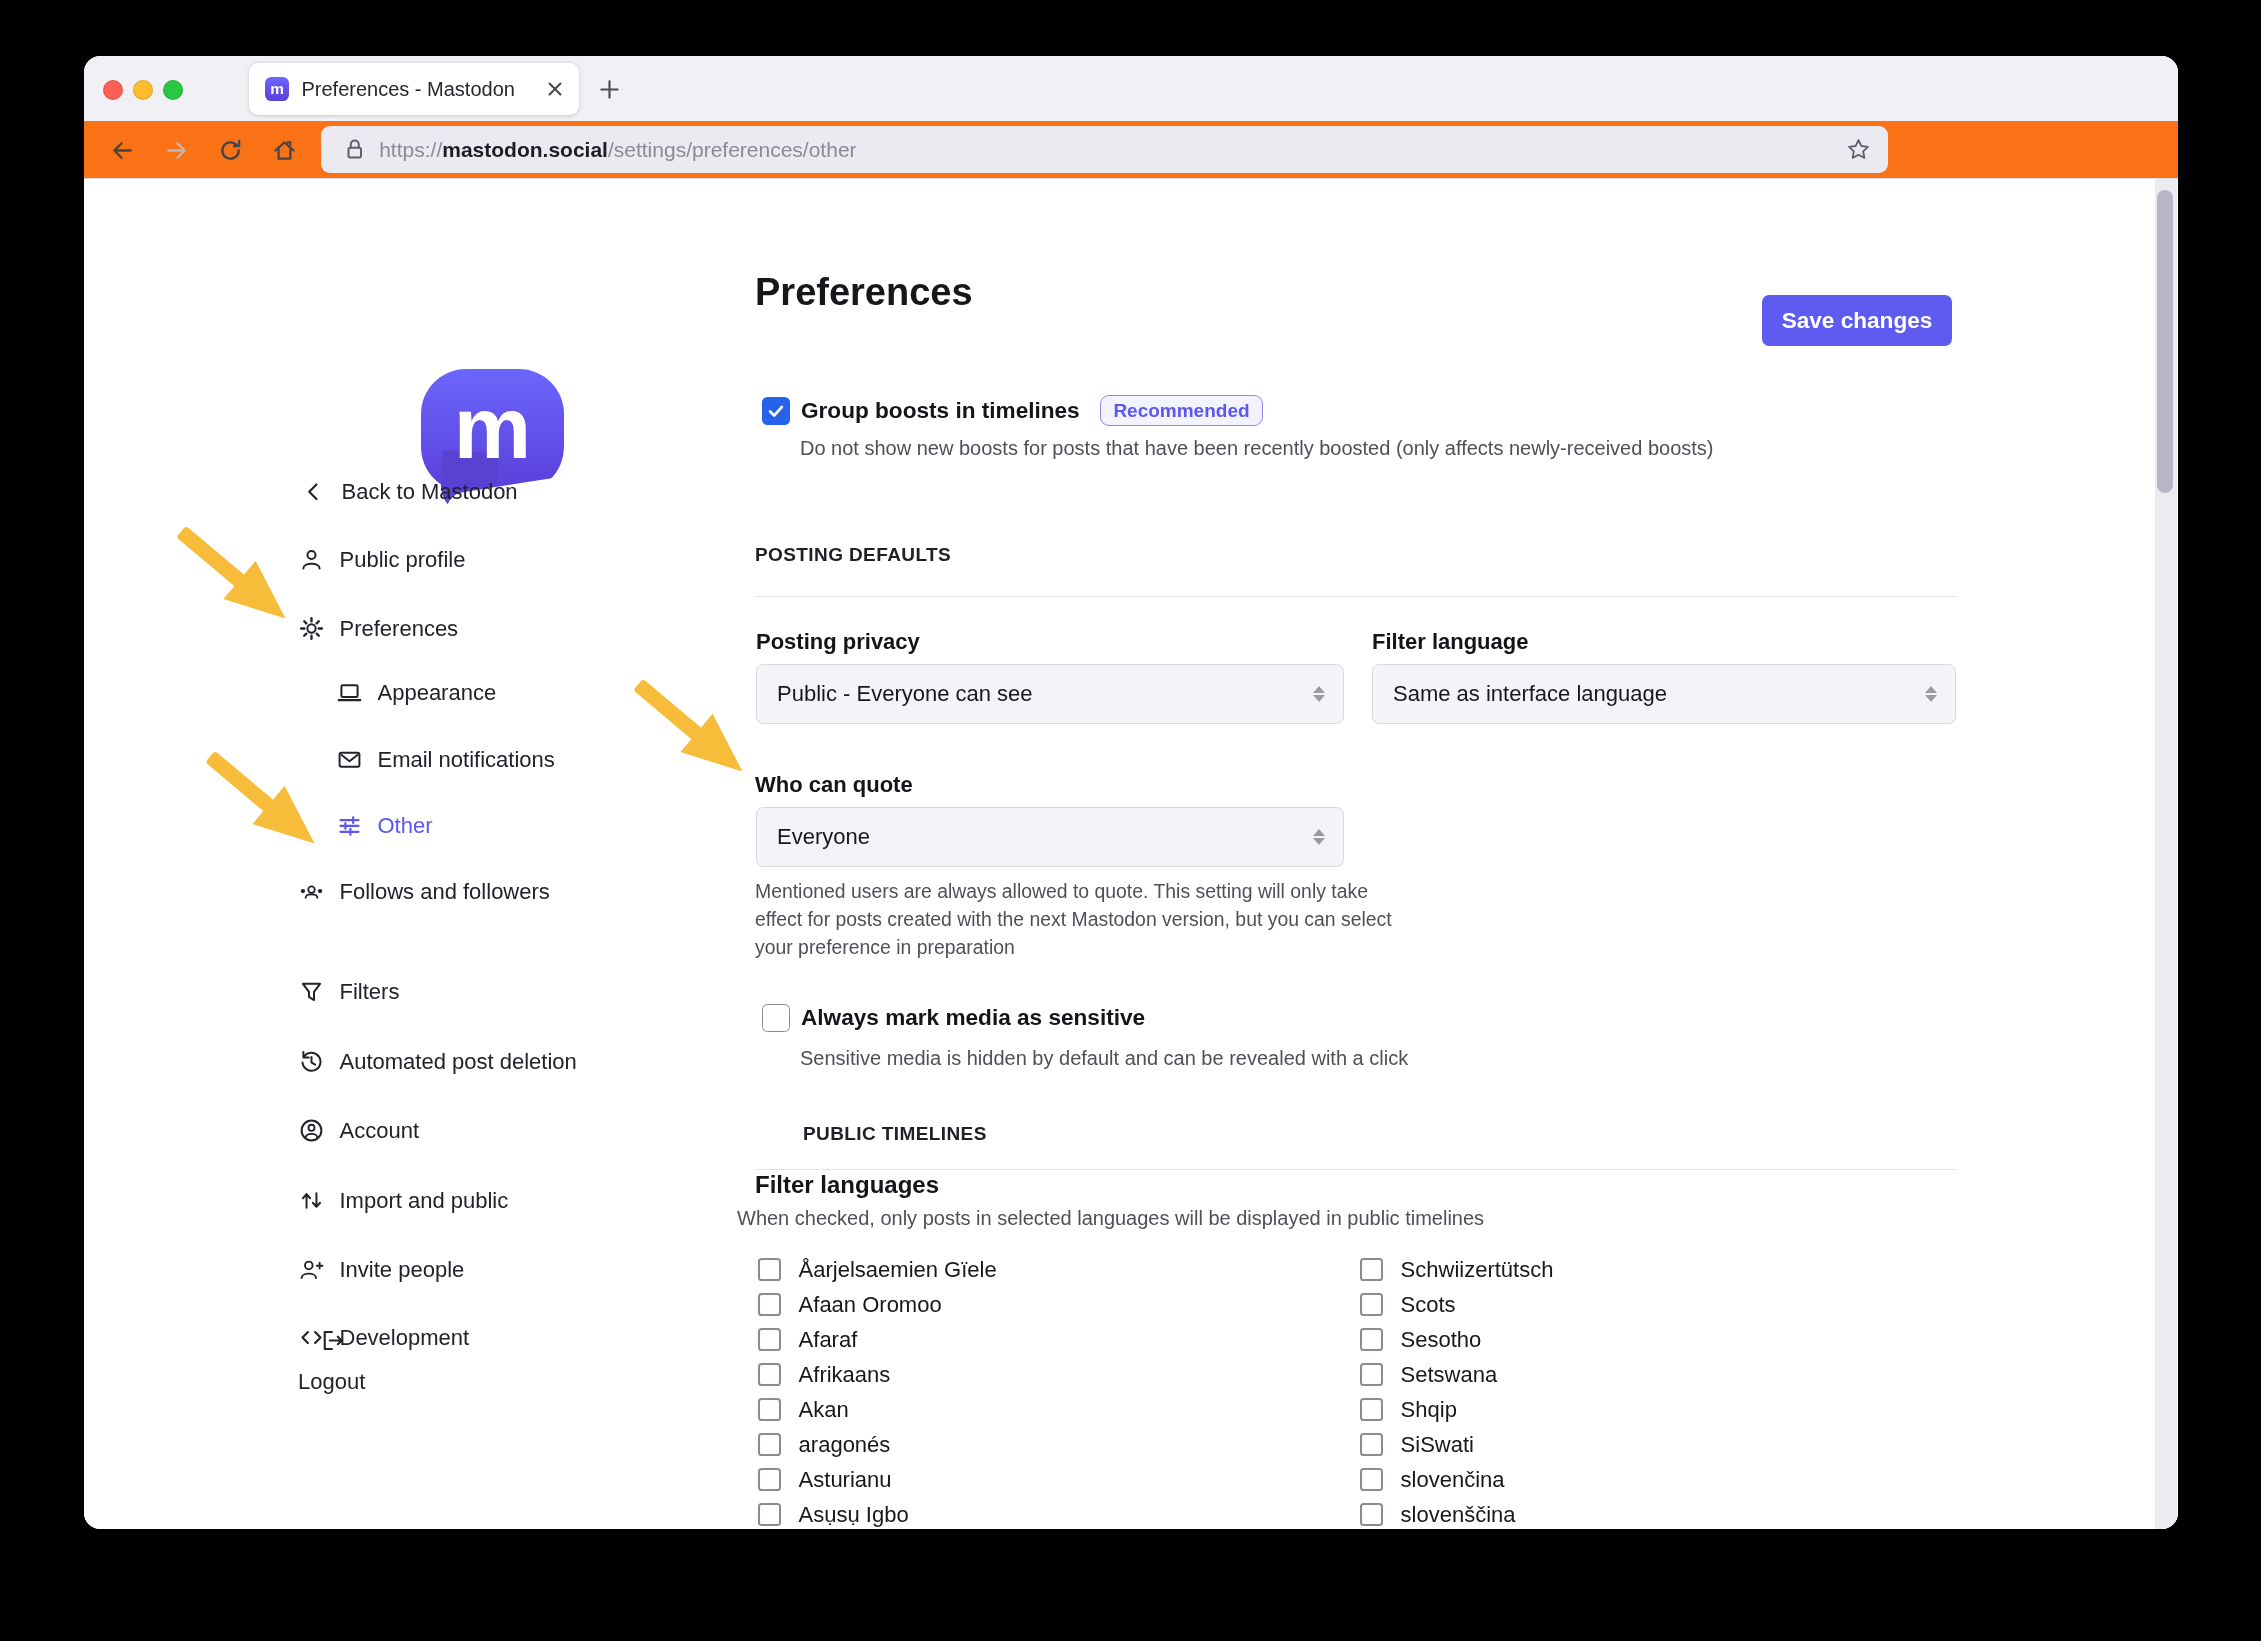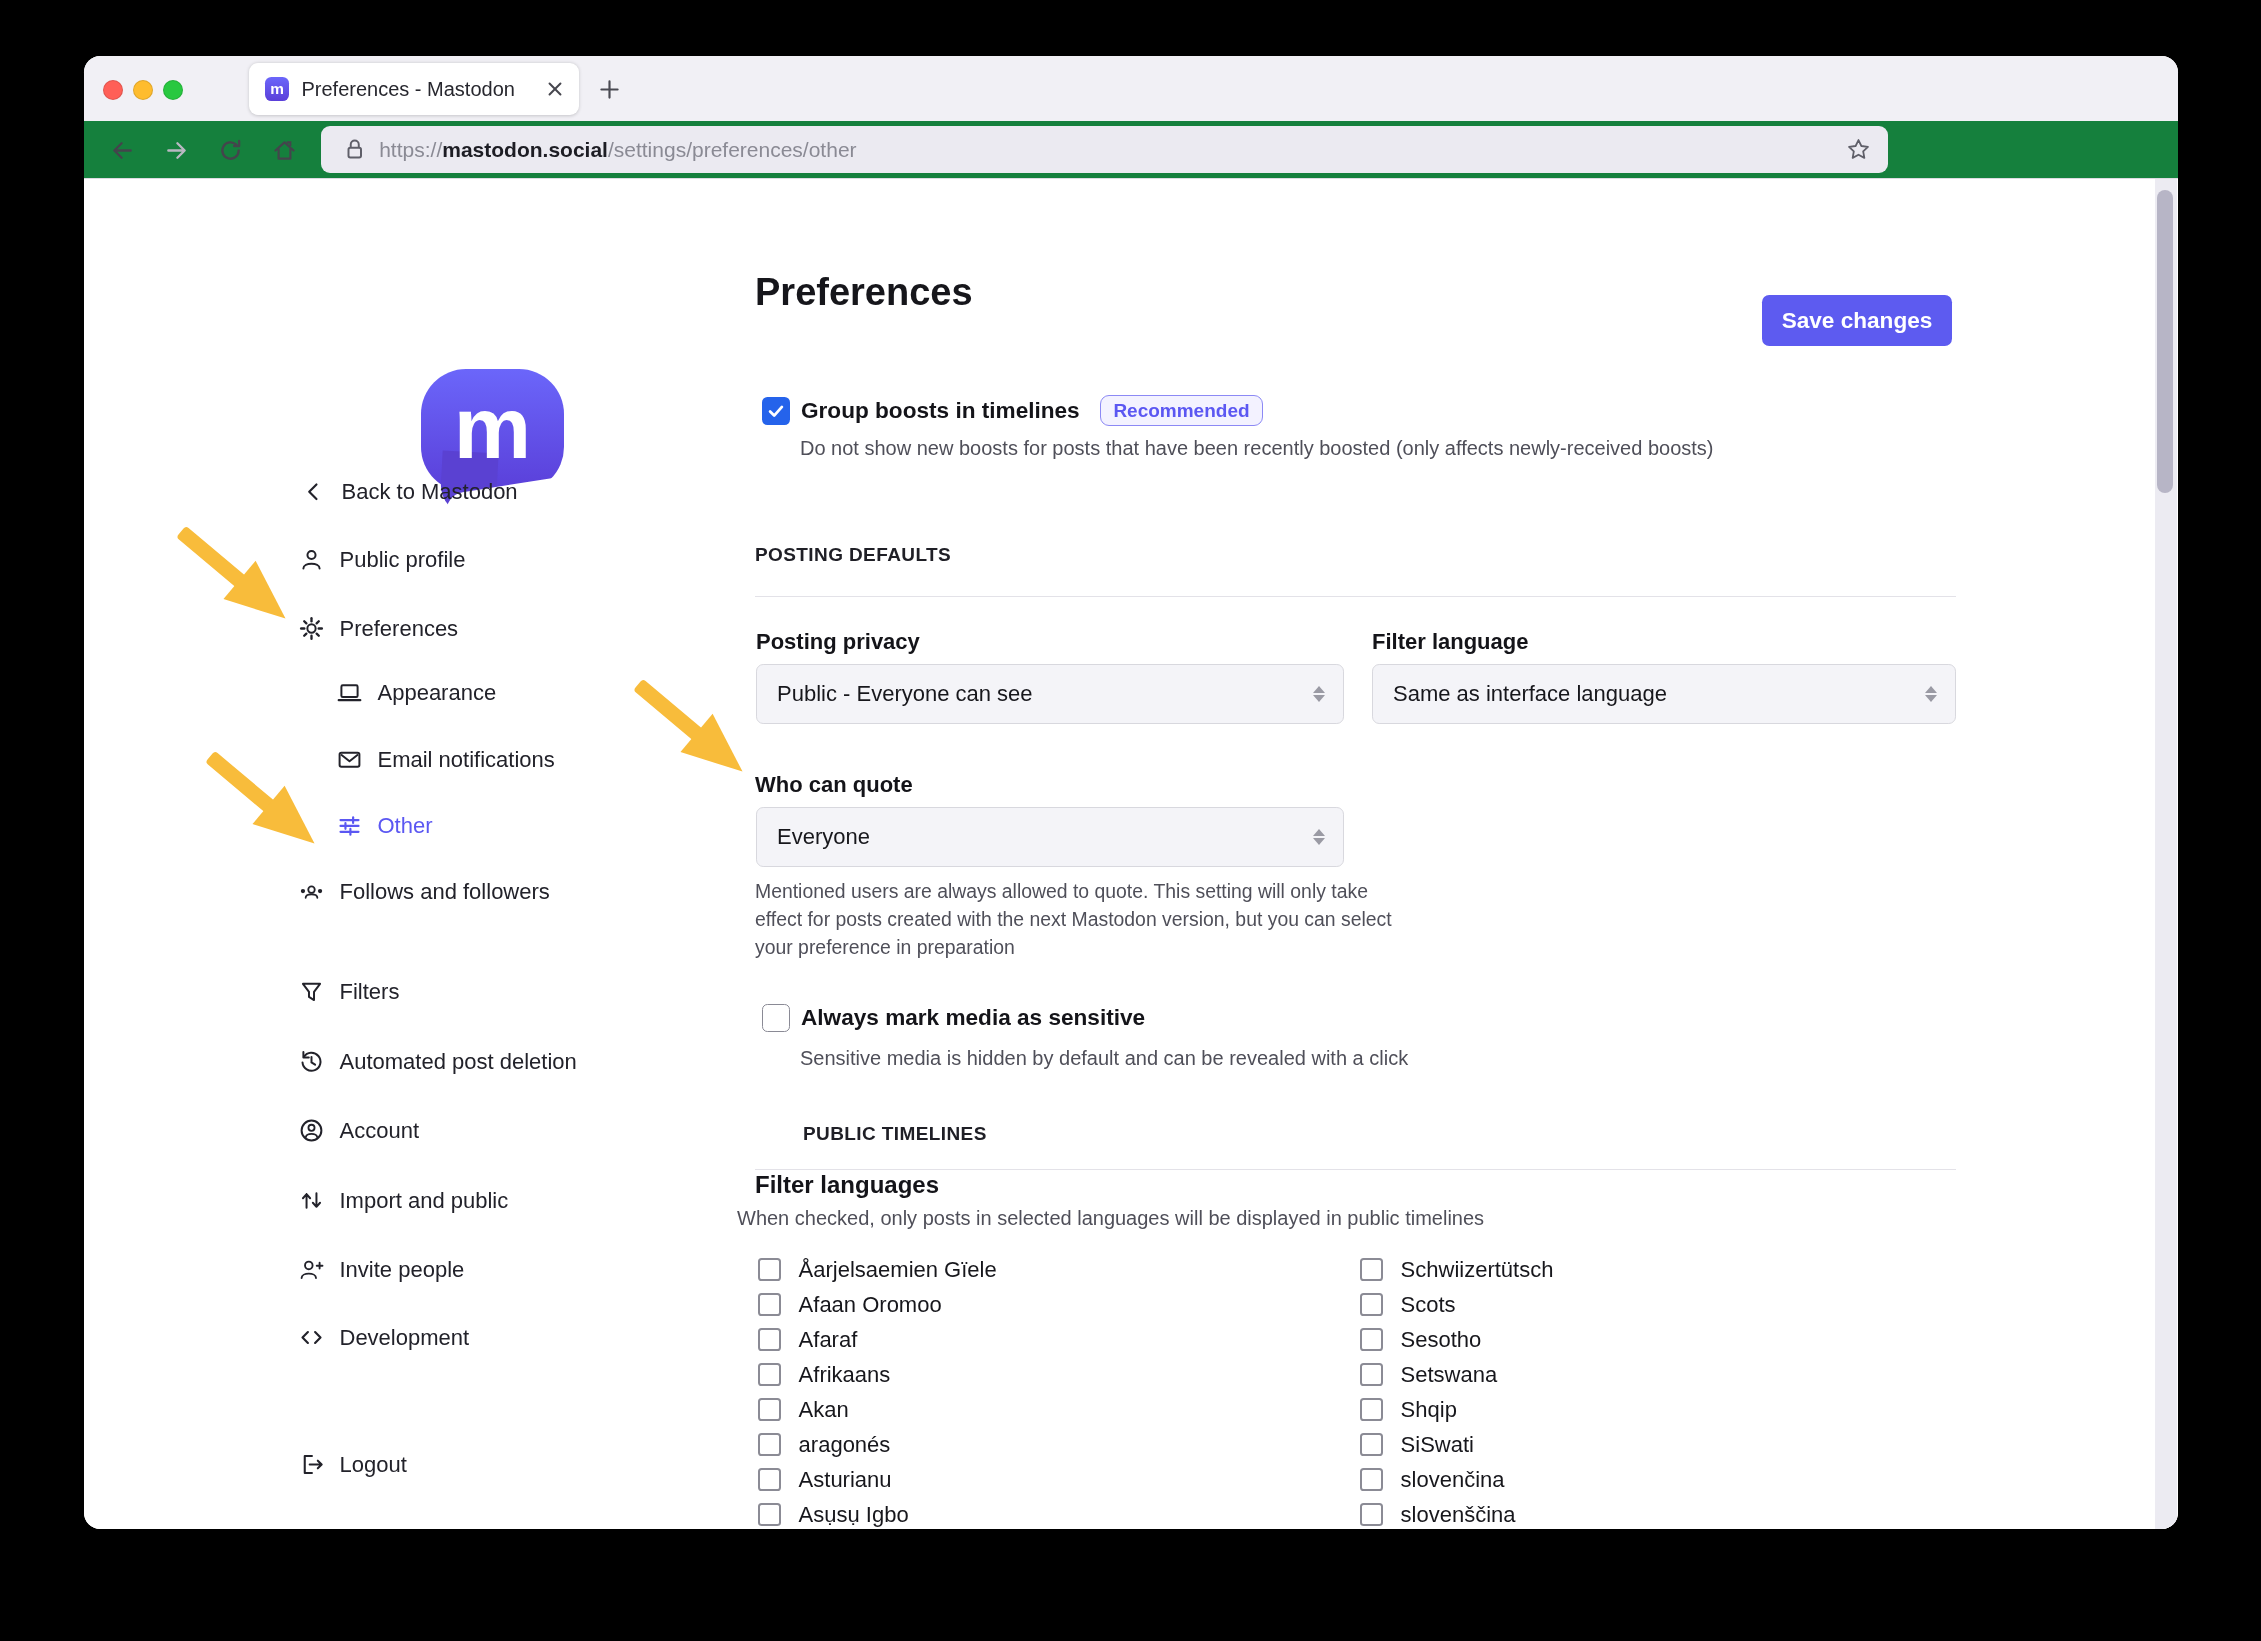--- a/index.html
+++ b/index.html
@@ -19,21 +19,21 @@
   .t-grn   { left:79px; background:#28c840; }
   .tab { position:absolute; left:165px; top:7.2px; width:330px; height:52px; background:#fff;
          border-radius:9px; box-shadow:0 0.9px 3.6px rgba(0,0,0,.18); display:flex; align-items:center; padding:0 14.5px 0 16.3px; }
   .favicon { width:23.5px; height:23.5px; border-radius:6.3px; background:linear-gradient(180deg,#6b66fa,#5a3fd9);
              color:#fff; font-weight:bold; font-size:15.4px; display:flex; align-items:center; justify-content:center; }
   .tab-title { margin-left:12.7px; font-size:20px; color:#27272e; flex:1; white-space:nowrap; overflow:hidden; }
   .tab-close { color:#46464e; margin-left:7.2px; }
   .newtab { position:absolute; left:512px; top:20px; color:#4a4a52; }
 
   
-  .toolbar { position:absolute; left:0; top:65px; width:2094px; height:58px; background:#15803d;
+  .toolbar { position:absolute; left:0; top:65px; width:2094px; height:58px; background:#f97316;
              border-bottom:0.9px solid #dcdbe2; }
   .nav-ic { position:absolute; top:14.5px; }
   .urlfield { position:absolute; left:237px; top:5.4px; width:1567px; height:47px; background:#ebeaf1;
               border-radius:9px; display:flex; align-items:center; padding:0 16.3px 0 22px; }
   .url-text { margin-left:12.7px; font-size:21px; white-space:nowrap; }
   .url-dim { color:#8a8a94; }
   .url-host { color:#1d1d24; font-weight:700; }
   .url-star { margin-left:auto; }
   .ext-ic { position:absolute; top:79px; }
 
@@ -315,21 +315,21 @@
         <span class="ic">
             <svg width="27" height="27" viewBox="0 0 30 30">
               <g stroke="#22222a" stroke-width="2.4" fill="none" stroke-linecap="round" stroke-linejoin="round">
                 <path d="M11 9 L5 15 L11 21"></path>
                 <path d="M19 9 L25 15 L19 21"></path>
               </g>
             </svg>
           </span>
         <span>Development</span>
       </div>
-      <div class="nav-item" style="left:214px; top:1270px;">
+      <div class="nav-item" style="left:214px; top:1148px;flex-direction:column;">
         <span class="ic">
             <svg width="27" height="27" viewBox="0 0 30 30">
               <path d="M15.5 5.5 H7.5 V24.5 H15.5" stroke="#22222a" stroke-width="2.3" fill="none" stroke-linecap="round" stroke-linejoin="round"></path>
               <path d="M13 15 H26 M22 10.8 L26.3 15 L22 19.2" stroke="#22222a" stroke-width="2.3" fill="none" stroke-linecap="round" stroke-linejoin="round"></path>
             </svg>
           </span>
         <span>Logout</span>
       </div>
 
       <div class="h1" style="top:92px;">Preferences</div>

